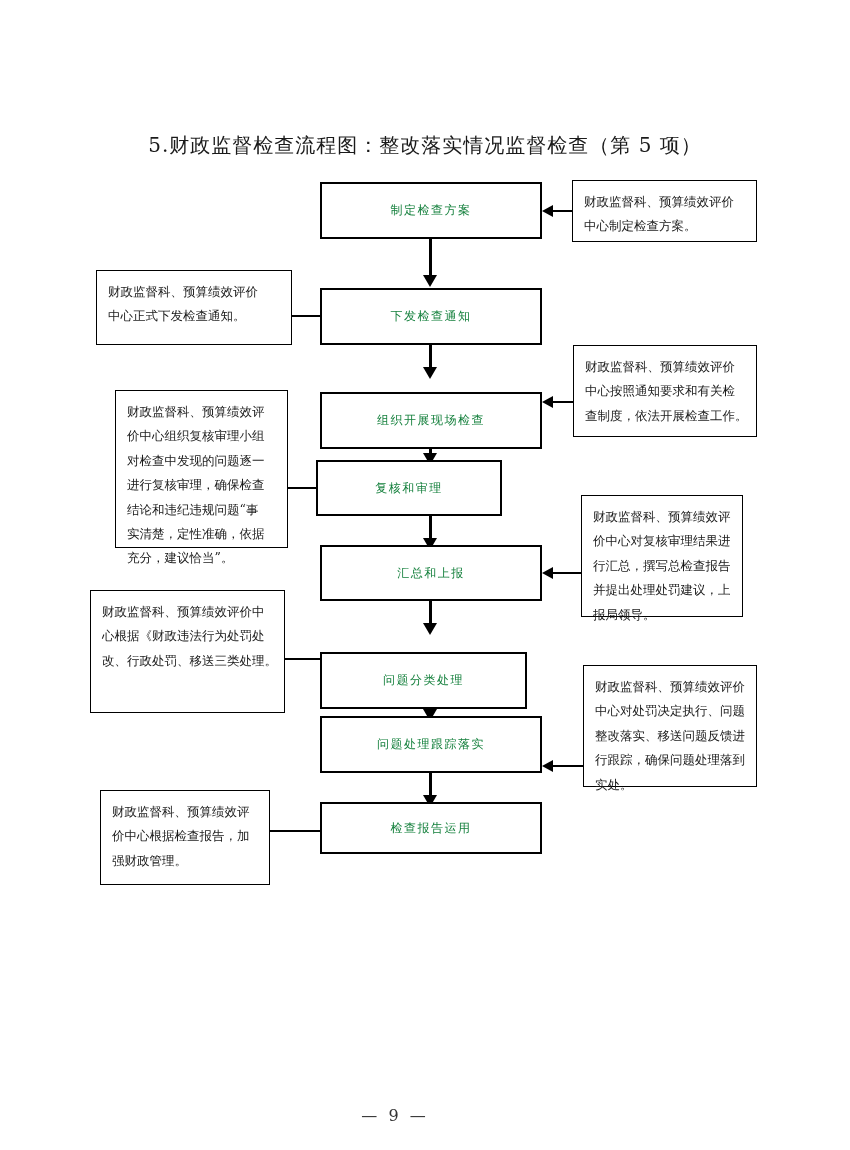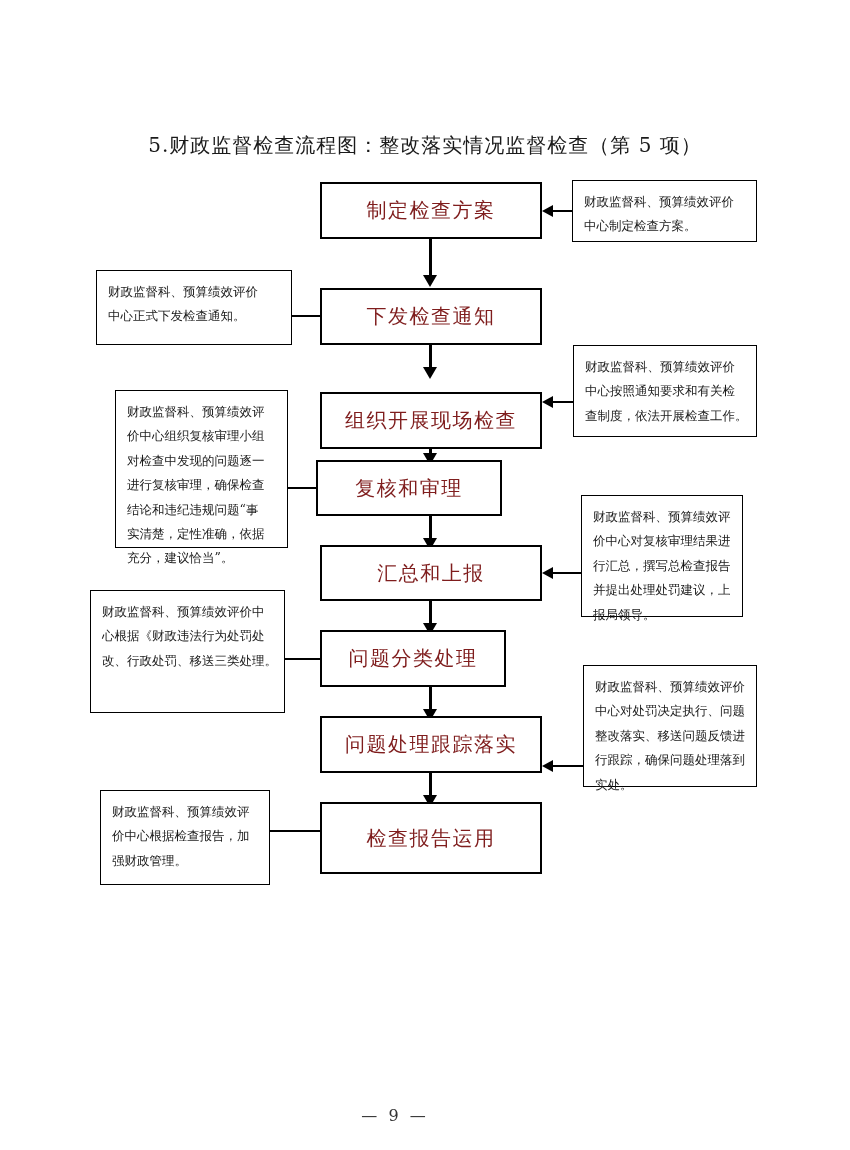--- a/index.html
+++ b/index.html
@@ -30,22 +30,22 @@
   }
   
   .flow-box {
     position: absolute;
     box-sizing: border-box;
     border: 2px solid #000000;
     background: #ffffff;
     display: flex;
     align-items: center;
     justify-content: center;
-    font-size: 20px;
-    color: #7f1d1d;
+    font-size: 12px;
+    color: #15803d;
     letter-spacing: 1.5px;
     z-index: 3;
   }
   
   .note-box {
     position: absolute;
     box-sizing: border-box;
     border: 1px solid #000000;
     background: #ffffff;
     padding: 9px 26px 6px 11px;
@@ -172,29 +172,29 @@
   </div>
 
   <div class="flow-box" style="left:316px; top:428px; width:186px; height:56px;">
     <span>复核和审理</span>
   </div>
 
   <div class="flow-box" style="left:320px; top:513px; width:222px; height:56px;">
     <span>汇总和上报</span>
   </div>
 
-  <div class="flow-box" style="left:320px; top:598px; width:186px; height:57px;">
+  <div class="flow-box" style="left:320px; top:620px; width:207px; height:57px;">
     <span>问题分类处理</span>
   </div>
 
   <div class="flow-box" style="left:320px; top:684px; width:222px; height:57px;">
     <span>问题处理跟踪落实</span>
   </div>
 
-  <div class="flow-box" style="left:320px; top:770px; width:222px; height:72px;">
+  <div class="flow-box" style="left:320px; top:770px; width:222px; height:52px;">
     <span>检查报告运用</span>
   </div>
 
   <div class="note-box" style="left:572px; top:148px; width:185px; height:62px;">
     <span class="ln">财政监督科、预算绩效评价</span>
     <span class="ln">中心制定检查方案。</span>
   </div>
 
   <div class="note-box" style="left:96px; top:238px; width:196px; height:75px;">
     <span class="ln">财政监督科、预算绩效评价</span>

